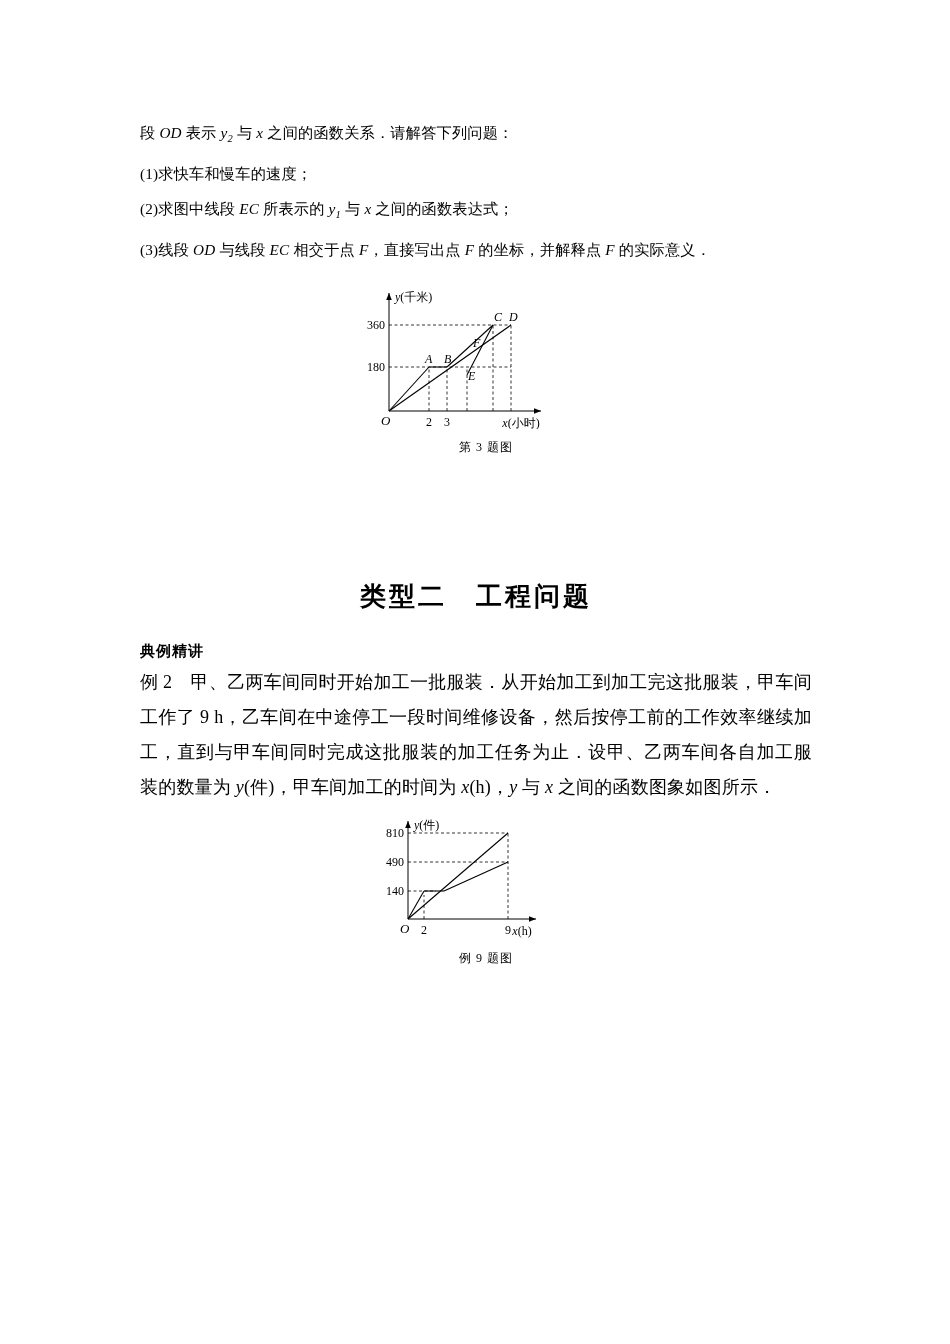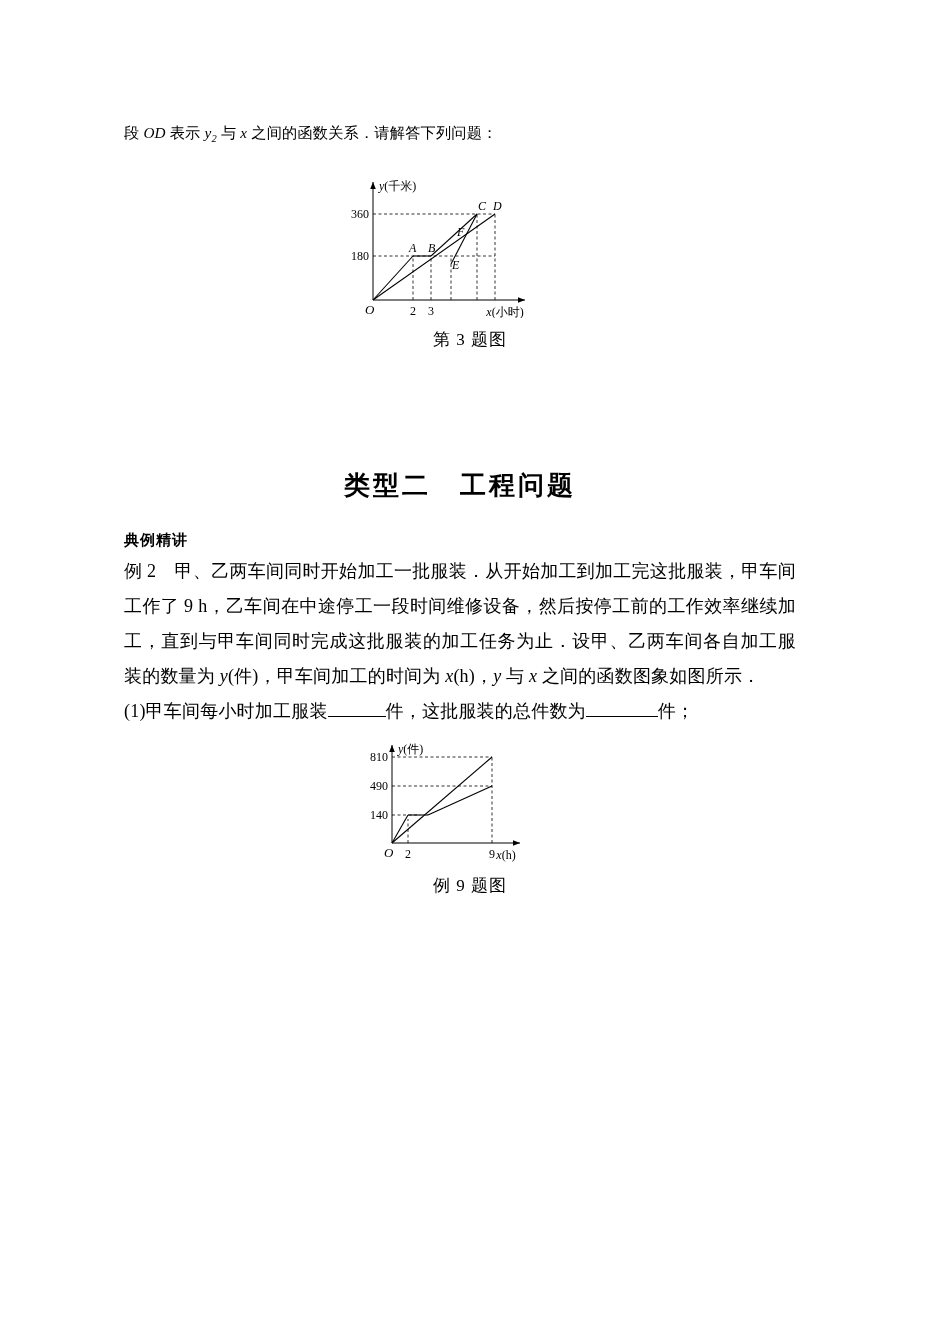--- a/index.html
+++ b/index.html
@@ -16,21 +16,21 @@
     overflow: hidden;
   }
   .page {
     position: absolute;
     left: 0; top: 0;
     width: 950px;
     height: 1344px;
   }
   .content {
     position: absolute;
-    left: 124px;
+    left: 140px;
     top: 115px;
     width: 672px;
   }
   .line {
     font-size: 15.2px;
     line-height: 35px;
     letter-spacing: 0.2px;
     white-space: nowrap;
   }
   .it { font-style: italic; font-family: "Liberation Serif", serif; }
@@ -41,21 +41,21 @@
   
   .fig1 {
     position: relative;
     width: 250px;
     height: 150px;
     margin: 12px auto 0 auto;
     left: 10px;
   }
   .fig-caption {
     text-align: center;
-    font-size: 17px;
+    font-size: 12px;
     margin-top: 6px;
     letter-spacing: 1px;
   }
 
   
   .section-title {
     text-align: center;
     font-size: 26px;
     font-weight: bold;
     font-family: Liberation Mono, monospace;
@@ -90,20 +90,29 @@
 </style>
 </head>
 <body>
 
 <div class="page">
   <div class="content">
 
     <div class="line">
       段 <span class="it">OD</span> 表示 <span class="it">y</span><span class="sub">2</span> 与 <span class="it">x</span> 之间的函数关系．请解答下列问题：
     </div>
+    <div class="line">
+      (1)求快车和慢车的速度；
+    </div>
+    <div class="line">
+      (2)求图中线段 <span class="it">EC</span> 所表示的 <span class="it">y</span><span class="sub">1</span> 与 <span class="it">x</span> 之间的函数表达式；
+    </div>
+    <div class="line">
+      (3)线段 <span class="it">OD</span> 与线段 <span class="it">EC</span> 相交于点 <span class="it">F</span>，直接写出点 <span class="it">F</span> 的坐标，并解释点 <span class="it">F</span> 的实际意义．
+    </div>
 
     <div class="fig1">
       <svg width="250" height="150" viewBox="0 0 250 150">
 
         <line x1="28" y1="132" x2="180" y2="132" stroke="#000" stroke-width="1"></line>
         <polygon points="180,132 173,129.2 173,134.8" fill="#000"></polygon>
         <line x1="28" y1="132" x2="28" y2="14" stroke="#000" stroke-width="1"></line>
         <polygon points="28,14 25.2,21 30.8,21" fill="#000"></polygon>
 
         <line x1="28" y1="46" x2="150" y2="46" stroke="#000" stroke-width="0.8" stroke-dasharray="3,2.5"></line>
@@ -142,23 +151,20 @@
     </div>
 
     <div class="section-title">类型二　工程问题</div>
 
     <div class="subhead">典例精讲</div>
 
     <div class="para" style="margin-top:4px;">
       <span>例 2</span>　甲、乙两车间同时开始加工一批服装．从开始加工到加工完这批服装，甲车间工作了 9 h，乙车间在中途停工一段时间维修设备，然后按停工前的工作效率继续加工，直到与甲车间同时完成这批服装的加工任务为止．设甲、乙两车间各自加工服装的数量为 <span class="it">y</span>(件)，甲车间加工的时间为 <span class="it">x</span>(h)，<span class="it">y</span> 与 <span class="it">x</span> 之间的函数图象如图所示．
     </div>
 
-    <div class="para">
-      (1)甲车间每小时加工服装<span class="blank-s"></span>件，这批服装的总件数为<span class="blank-m"></span>件；
-    </div>
 
 
     <div class="fig2">
       <svg width="260" height="125" viewBox="0 0 260 125">
 
         <line x1="52" y1="104" x2="180" y2="104" stroke="#000" stroke-width="1"></line>
         <polygon points="180,104 173,101.2 173,106.8" fill="#000"></polygon>
         <line x1="52" y1="104" x2="52" y2="6" stroke="#000" stroke-width="1"></line>
         <polygon points="52,6 49.2,13 54.8,13" fill="#000"></polygon>
 

